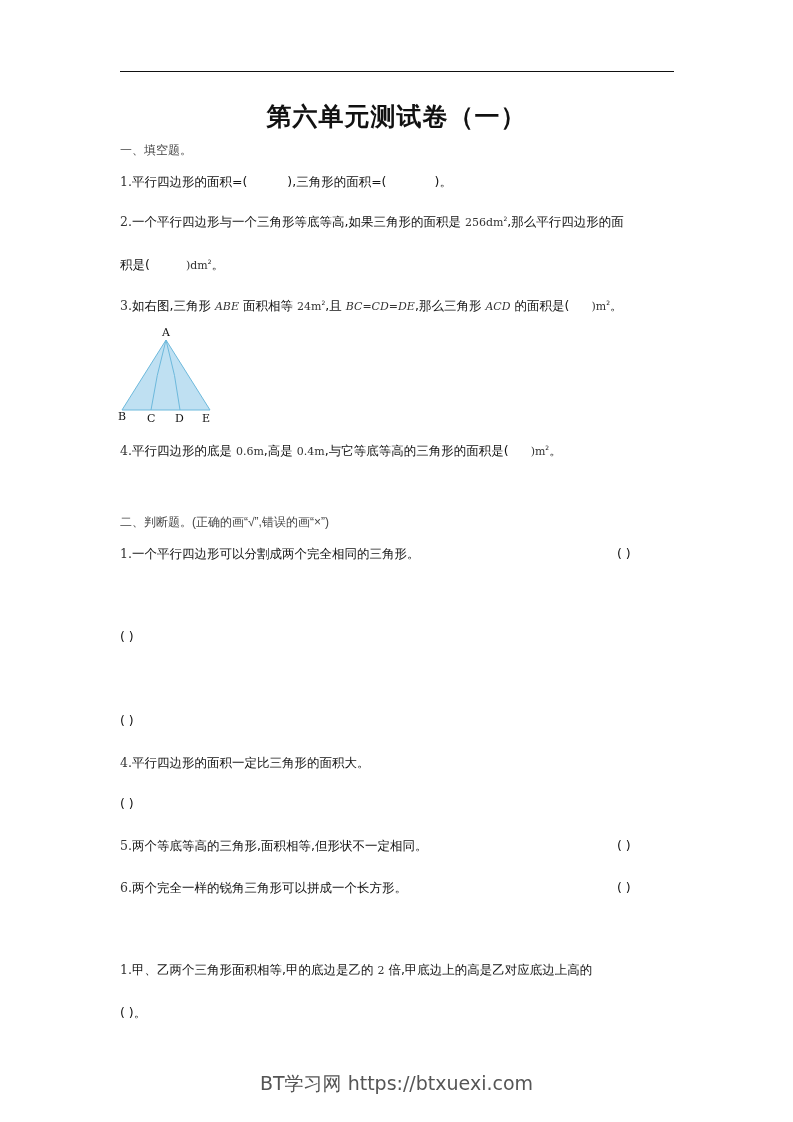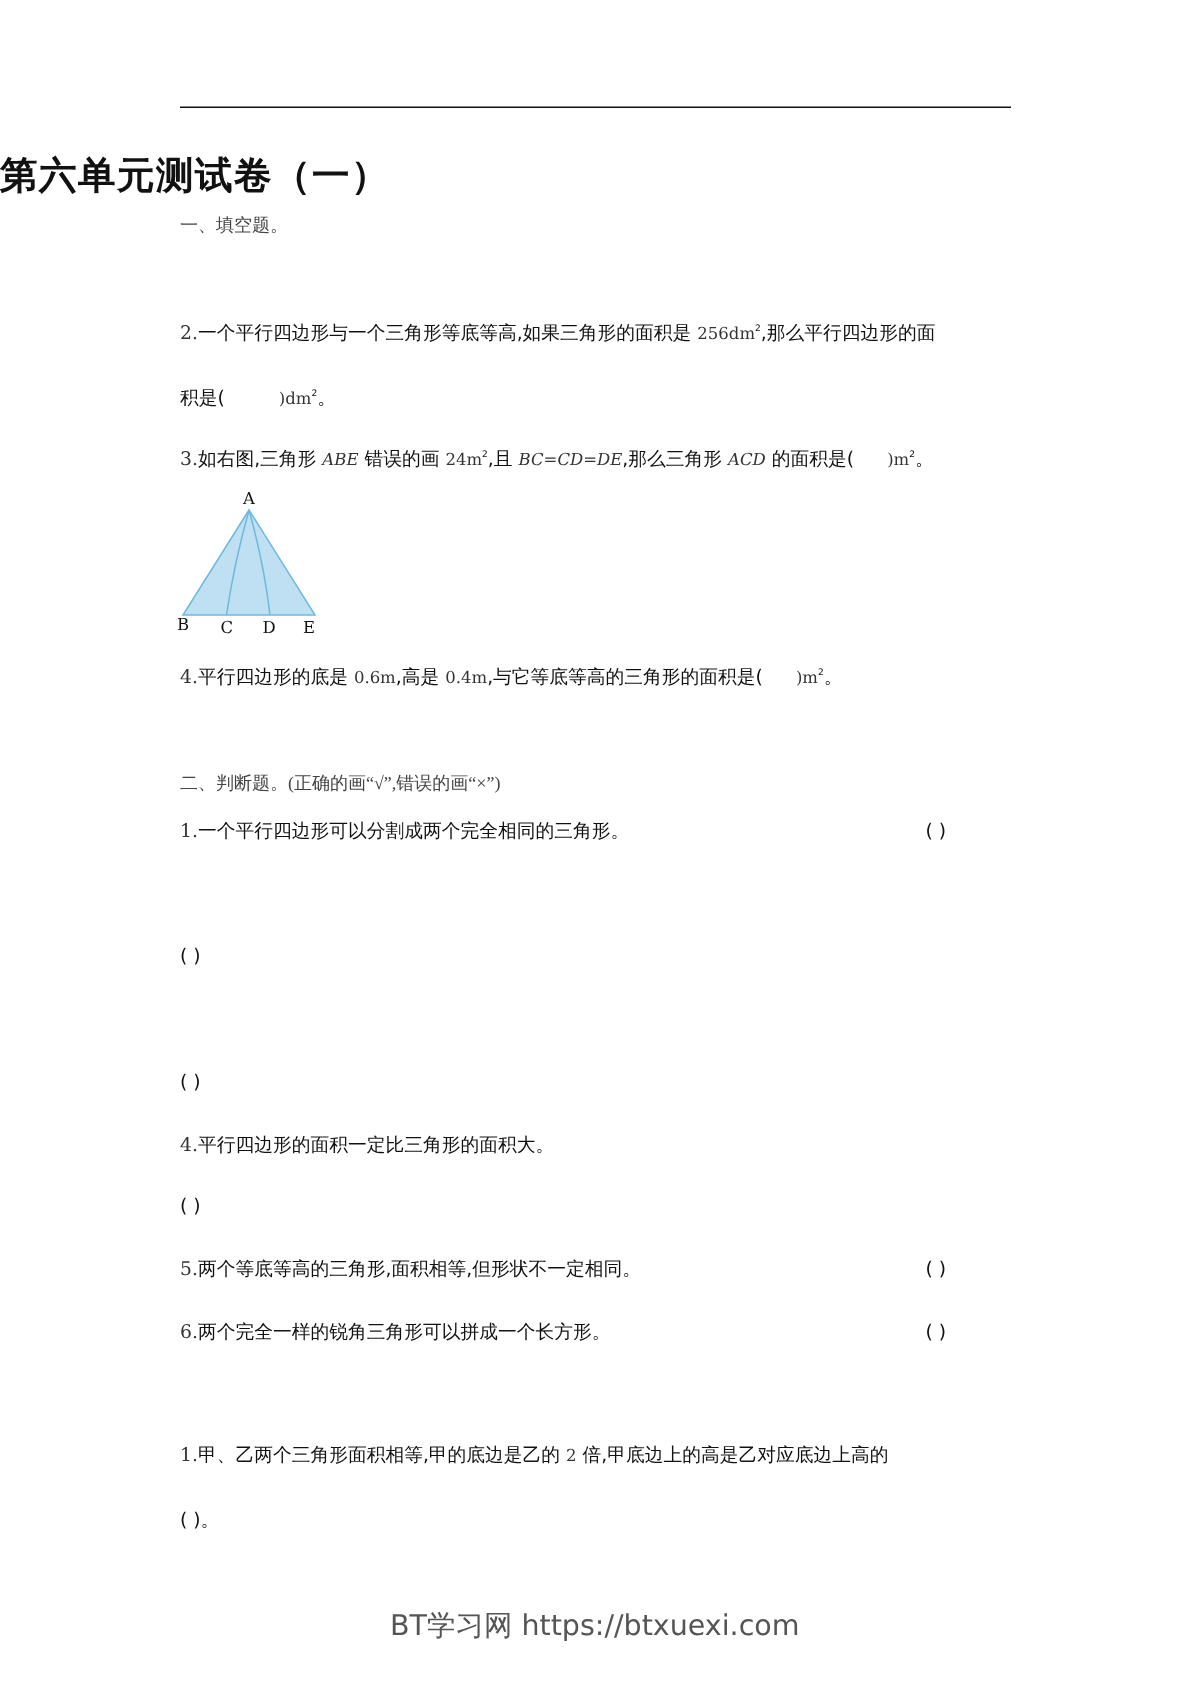--- a/index.html
+++ b/index.html
@@ -1,53 +1,56 @@
 <!DOCTYPE html>
 <html><head>
 <meta charset="utf-8">
 <style>
   html, body { margin: 0; padding: 0; background: #ffffff; }
   body { width: 793px; height: 1122px; position: relative; overflow: hidden;
          font-family: "DejaVu Sans", sans-serif; color: #111; }
   .page { position: absolute; left: 0; top: 0; width: 793px; height: 1122px; }
   .top-rule { position: absolute; left: 120px; top: 71px; width: 554px; height: 1px; background: #111; }
-  .title { position: absolute; left: 0; top: 100px; width: 793px; 
+  .title { position: absolute; left: 0; top: 100px; width: 793px; text-align: center;
            font-family: "DejaVu Serif", serif; font-weight: bold; font-size: 25px; letter-spacing: 1px; }
   .line { position: absolute; left: 120px; font-size: 12.5px; white-space: nowrap; }
-  .section { font-family: Liberation Serif, serif; color: #444; font-size: 12px; }
+  .section { font-family: Liberation Sans, sans-serif; color: #444; font-size: 12px; }
   .num { font-family: "DejaVu Serif", serif; color: #333; }
   .it { font-style: italic; font-family: "DejaVu Serif", serif; font-size: 11px; color: #333; }
   .unit { font-family: "DejaVu Serif", serif; font-size: 11px; color: #333; }
   sup { font-size: 6px; }
   .blank { display: inline-block; }
   .bracket-right { position: absolute; left: 617px; font-size: 12.5px; white-space: nowrap; }
   .figure { position: absolute; left: 118px; top: 326px; width: 100px; height: 100px; }
   .fig-label { position: absolute; font-family: "DejaVu Serif", serif; font-size: 11px; color: #111; }
   .footer { position: absolute; left: 0; top: 1071px; width: 793px; text-align: center;
             font-size: 19px; color: #555; }
 </style>
 </head>
 <body>
 
 <div class="page">
   <div class="top-rule"></div>
   <div class="title">第六单元测试卷（一）</div>
 
   <div class="line section" style="top:142px">一、填空题。</div>
 
+  <div class="line" style="top:174px">
+    <span class="num">1.</span><span>平行四边形的面积=(</span><span class="blank" style="width:40px"></span><span>),三角形的面积=(</span><span class="blank" style="width:48px"></span><span>)。</span>
+  </div>
 
   <div class="line" style="top:214px">
     <span class="num">2.</span><span>一个平行四边形与一个三角形等底等高,如果三角形的面积是</span> <span class="unit">256dm</span><sup>2</sup><span>,那么平行四边形的面</span>
   </div>
   <div class="line" style="top:257px">
     <span>积是(</span><span class="blank" style="width:36px"></span><span class="unit">)dm</span><sup>2</sup><span>。</span>
   </div>
 
   <div class="line" style="top:298px">
-    <span class="num">3.</span><span>如右图,三角形</span> <span class="it">ABE</span> <span>错误的画</span> <span class="unit">24m</span><sup>2</sup><span>,且</span> <span class="it">BC=CD=DE</span><span>,那么三角形</span> <span class="it">ACD</span> <span>的面积是(</span><span class="blank" style="width:22px"></span><span class="unit">)m</span><sup>2</sup><span>。</span>
+    <span class="num">3.</span><span>如右图,三角形</span> <span class="it">ABE</span> <span>面积相等</span> <span class="unit">24m</span><sup>2</sup><span>,且</span> <span class="it">BC=CD=DE</span><span>,那么三角形</span> <span class="it">ACD</span> <span>的面积是(</span><span class="blank" style="width:22px"></span><span class="unit">)m</span><sup>2</sup><span>。</span>
   </div>
 
   <div class="figure">
     <svg width="100" height="100" viewBox="0 0 100 100">
       <polygon points="48,14 4,84 92,84" fill="#bfe0f2" stroke="#6db9dc" stroke-width="1"></polygon>
       <path d="M48,14 Q38,50 33,84" fill="none" stroke="#6db9dc" stroke-width="1"></path>
       <path d="M48,14 Q58,50 62,84" fill="none" stroke="#6db9dc" stroke-width="1"></path>
     </svg>
     <span class="fig-label" style="left:44px;top:0px">A</span>
     <span class="fig-label" style="left:0px;top:84px">B</span>

